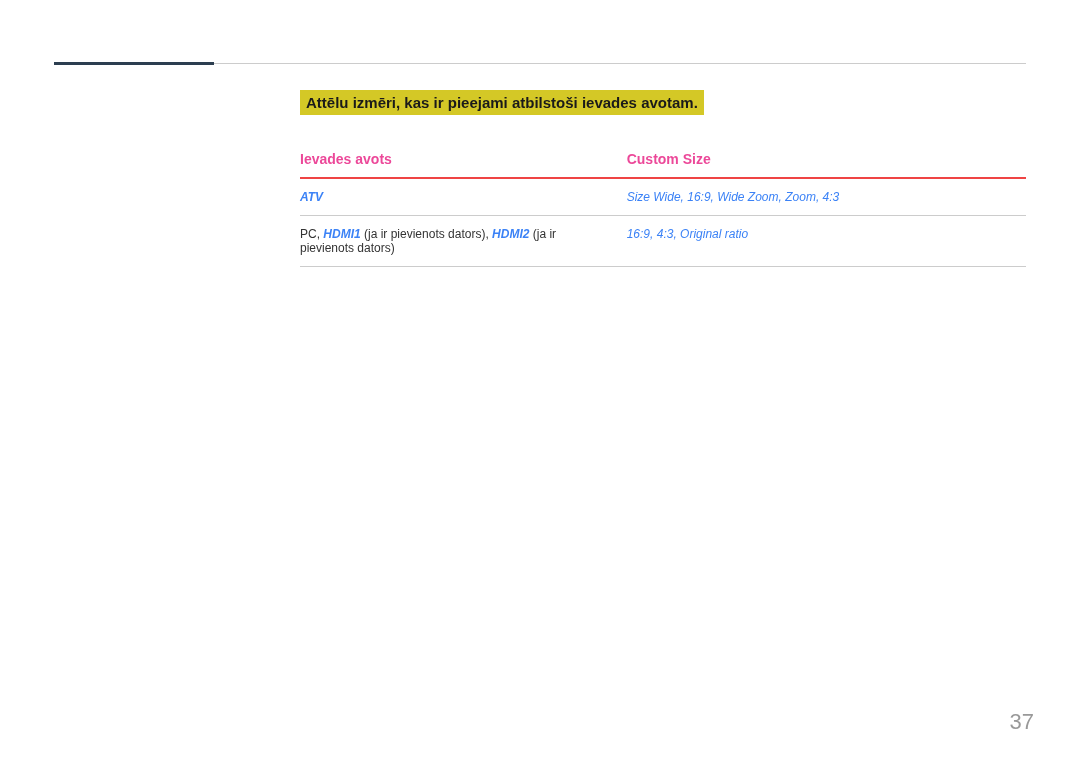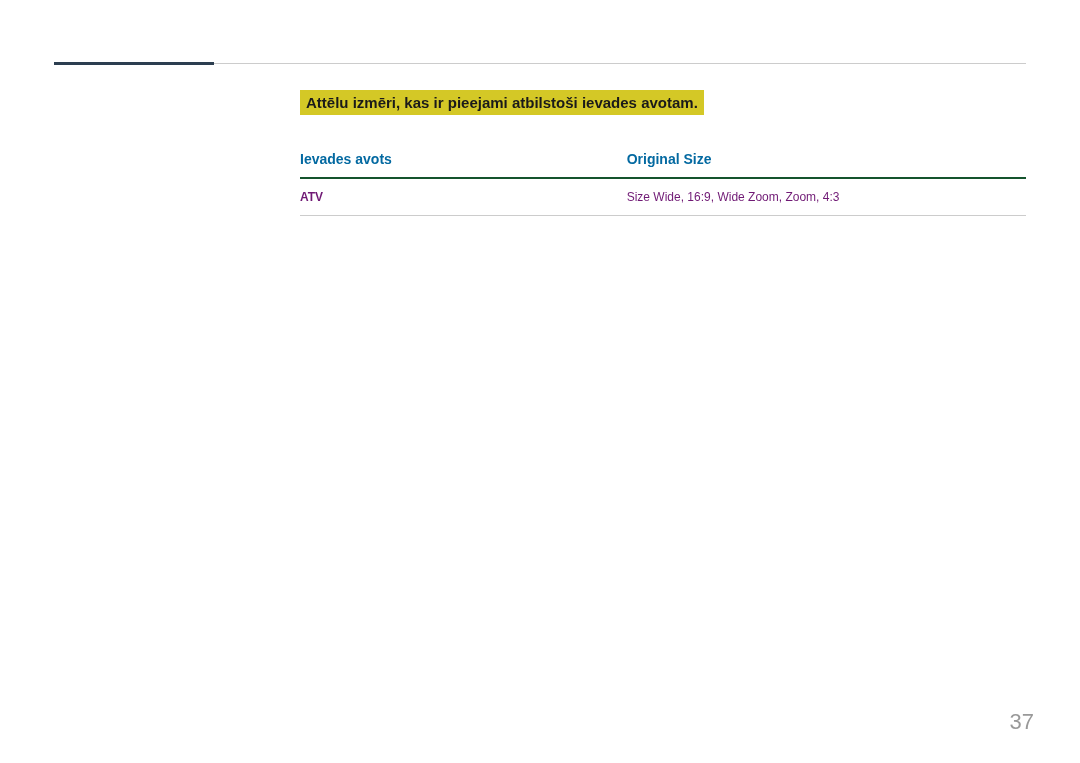--- a/index.html
+++ b/index.html
@@ -62,24 +62,24 @@
 
     
     .data-table {
       width: 100%;
       border-collapse: collapse;
     }
 
     .data-table thead tr th {
       font-size: 14px;
       font-weight: bold;
-      color: #0369a1;
+      color: #ec4899;
       padding: 8px 0 10px 0;
       text-align: left;
-      border-bottom: 2px solid #14532d;
+      border-bottom: 2px solid #ef4444;
     }
     .data-table thead tr th:first-child {
       width: 45%;
     }
     .data-table thead tr th:last-child {
       width: 55%;
     }
 
     .data-table tbody tr {
       border-bottom: 1px solid #cccccc;
@@ -108,21 +108,22 @@
     
     .page-number {
       position: absolute;
       bottom: 28px;
       right: 46px;
       font-size: 22px;
       color: #999999;
     }
 
     .orange-text {
-      color: #701a75;
+      color: #3b82f6;
+      font-style: italic;
     }
   </style>
 </head>
 <body>
 
 <div class="page-container">
 
   <div class="top-bar">
     <div class="top-bar-dark"></div>
     <div class="top-bar-light"></div>
@@ -131,38 +132,46 @@
   <div class="content">
 
     
     <div class="page-title">Attēlu izmēri, kas ir pieejami atbilstoši ievades avotam.</div>
 
     
     <table class="data-table">
       <thead>
         <tr>
           <th>Ievades avots</th>
-          <th>Original Size</th>
+          <th>Custom Size</th>
         </tr>
       </thead>
       <tbody>
 
         <tr>
           <td>
             <span class="orange-text bold-label">ATV</span>
           </td>
           <td>
             <span class="orange-text">Size Wide, 16:9, Wide Zoom, Zoom, 4:3</span>
           </td>
         </tr>
 
 
 
 
 
+        <tr>
+          <td>
+            <span>PC, </span><span class="orange-text bold-label">HDMI1</span><span> (ja ir pievienots dators), </span><span class="orange-text bold-label">HDMI2</span><span> (ja ir pievienots dators)</span>
+          </td>
+          <td>
+            <span class="orange-text">16:9, 4:3, Original ratio</span>
+          </td>
+        </tr>
 
       </tbody>
     </table>
   </div>
 
   <div class="page-number">37</div>
 
 </div>
 
 </body></html>

